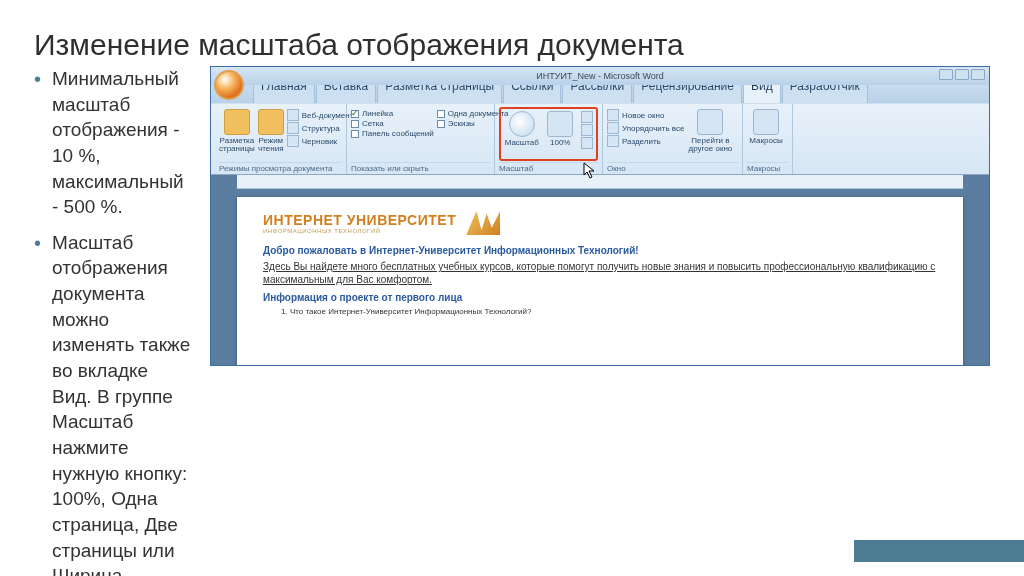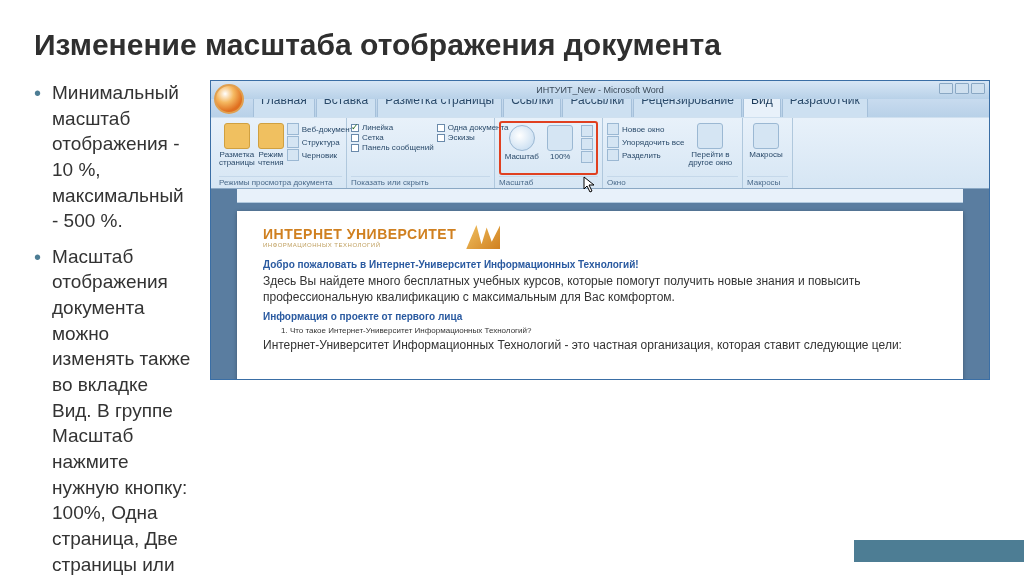--- a/index.html
+++ b/index.html
@@ -1,18 +1,18 @@
 <!DOCTYPE html>
 <html><head>
 <meta charset="utf-8">
 <style>
   * { box-sizing: border-box; margin: 0; padding: 0; }
   html, body { width: 1024px; height: 576px; font-family: "Segoe UI", Arial, sans-serif; background: #fff; overflow: hidden; }
   .slide { position: relative; width: 1024px; height: 576px; padding: 28px 34px; }
-  .title { font-size: 30px; font-weight: 700; color: #2f2f2f; margin-bottom: 18px; }
+  .title { font-size: 30px; font-weight: 400; color: #2f2f2f; margin-bottom: 4px; }
   .accent-bar { position: absolute; right: 0; bottom: 14px; width: 170px; height: 22px; background: #4d7d94; }
   .content { display: flex; gap: 18px; }
   .bullets { width: 290px; font-size: 19px; color: #333; line-height: 1.35; }
   .bullets ul { list-style: none; }
   .bullets li { position: relative; padding-left: 18px; margin-bottom: 10px; }
   .bullets li::before { content: "•"; position: absolute; left: 0; top: 0; color: #4d7d94; font-size: 20px; }
   .screenshot-wrap { flex: 1; }
   .word-window { width: 780px; border: 1px solid #3a6ea5; background: #bcd4ea; font-size: 9px; color: #2a3b4c; position: relative; }
   .titlebar { height: 18px; background: linear-gradient(#d7e6f5,#b8d1e8); display: flex; align-items: center; justify-content: center; position: relative; font-size: 9px; color: #3a4a5a; }
   .titlebar .winbtns { position: absolute; right: 4px; top: 2px; display: flex; gap: 2px; }
@@ -39,21 +39,21 @@
   .cursor { position: absolute; width: 14px; height: 18px; z-index: 20; }
   .cursor svg { width: 100%; height: 100%; }
   .doc-area { background: #5a7da0; padding: 0; height: 190px; position: relative; overflow: hidden; }
   .page-ruler { height: 14px; background: #e8f1fa; border-bottom: 1px solid #b0c8dd; margin: 0 26px; }
   .page { background: #fff; margin: 8px 26px 0 26px; height: 180px; padding: 14px 26px; box-shadow: 0 1px 4px rgba(0,0,0,.3); }
   .doc-brand { display: flex; align-items: center; gap: 10px; margin-bottom: 10px; }
   .doc-brand-text { color: #d08020; font-size: 14px; font-weight: 600; letter-spacing: .5px; }
   .doc-brand-sub { color: #c0a060; font-size: 6px; letter-spacing: .5px; }
   .doc-brand-logo { width: 34px; height: 24px; background: linear-gradient(135deg,#f0c060,#d08020); clip-path: polygon(0 100%, 30% 0, 45% 80%, 60% 10%, 75% 70%, 100% 0, 100% 100%); }
   .doc-h { color: #2a5aa0; font-size: 10px; font-weight: 700; margin: 6px 0 4px; }
-  .doc-p { color: #333; font-size: 12px; line-height: 1.3; margin-bottom: 4px; }
+  .doc-p { color: #333; font-size: 10px; line-height: 1.3; margin-bottom: 4px; text-decoration: underline; }
   .doc-li { color: #333; font-size: 8px; padding-left: 18px; margin-bottom: 3px; }
 </style>
 </head>
 <body>
 
 <div class="slide">
   <h1 class="title">Изменение масштаба отображения документа</h1>
 
   <div class="content">
     <div class="bullets">
@@ -220,21 +220,20 @@
               <div>
                 <div class="doc-brand-text">ИНТЕРНЕТ УНИВЕРСИТЕТ</div>
                 <div class="doc-brand-sub">ИНФОРМАЦИОННЫХ ТЕХНОЛОГИЙ</div>
               </div>
               <div class="doc-brand-logo"></div>
             </div>
             <div class="doc-h">Добро пожаловать в Интернет-Университет Информационных Технологий!</div>
             <div class="doc-p">Здесь Вы найдете много бесплатных учебных курсов, которые помогут получить новые знания и повысить профессиональную квалификацию с максимальным для Вас комфортом.</div>
             <div class="doc-h">Информация о проекте от первого лица</div>
             <div class="doc-li">1.   Что такое Интернет-Университет Информационных Технологий?</div>
-            <div class="doc-p">Интернет-Университет Информационных Технологий - это частная организация, которая ставит следующие цели:</div>
           </div>
         </div>
 
       </div>
     </div>
   </div>
 
   <div class="accent-bar"></div>
 </div>
 

